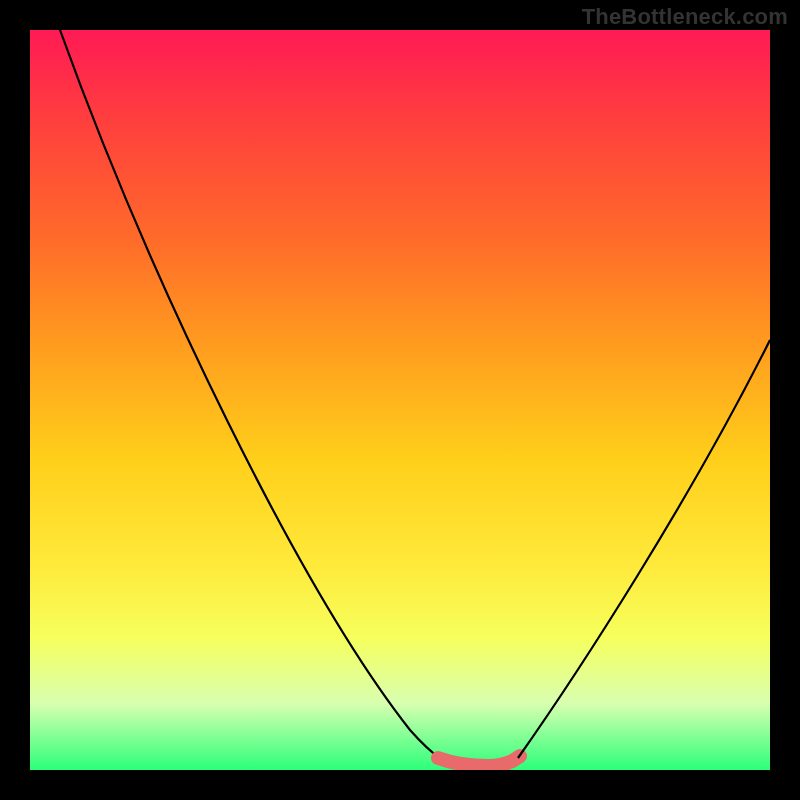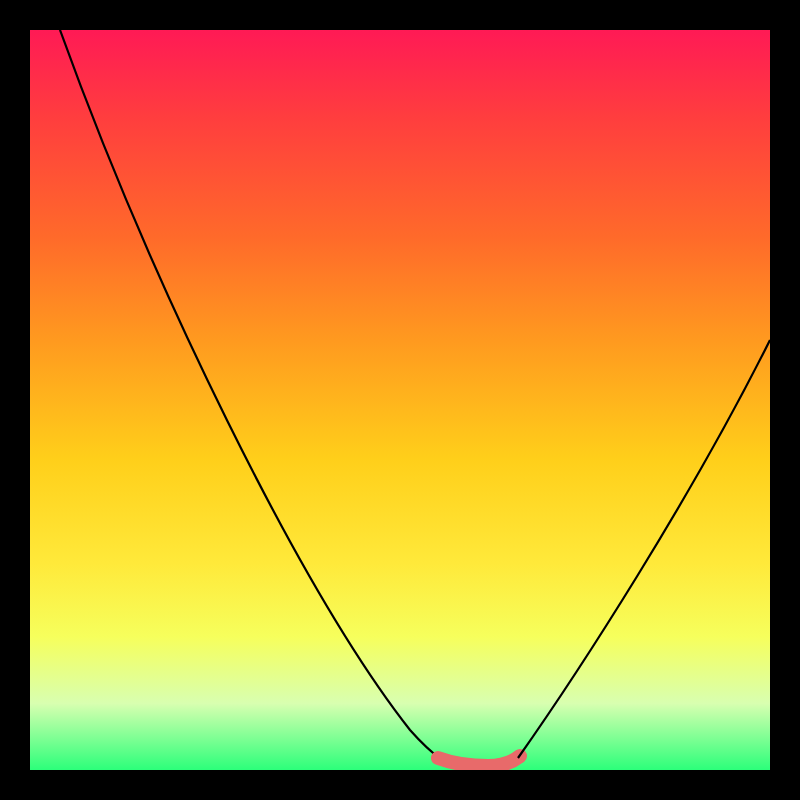--- a/index.html
+++ b/index.html
@@ -65,20 +65,21 @@
     stroke: #e86a6a;
     stroke-width: 14;
     stroke-linecap: round;
     stroke-linejoin: round;
   }
 </style>
 </head>
 <body>
 
 <div class="frame">
+  <div class="watermark">TheBottleneck.com</div>
 
   <div class="plot-area">
     <div class="gradient-bg"></div>
 
     <svg class="curves" viewBox="0 0 740 740" preserveAspectRatio="none">
 
       <path class="curve" d="M 30 0
                C 120 250, 270 560, 380 700
                C 395 717, 405 725, 412 730"></path>
 

